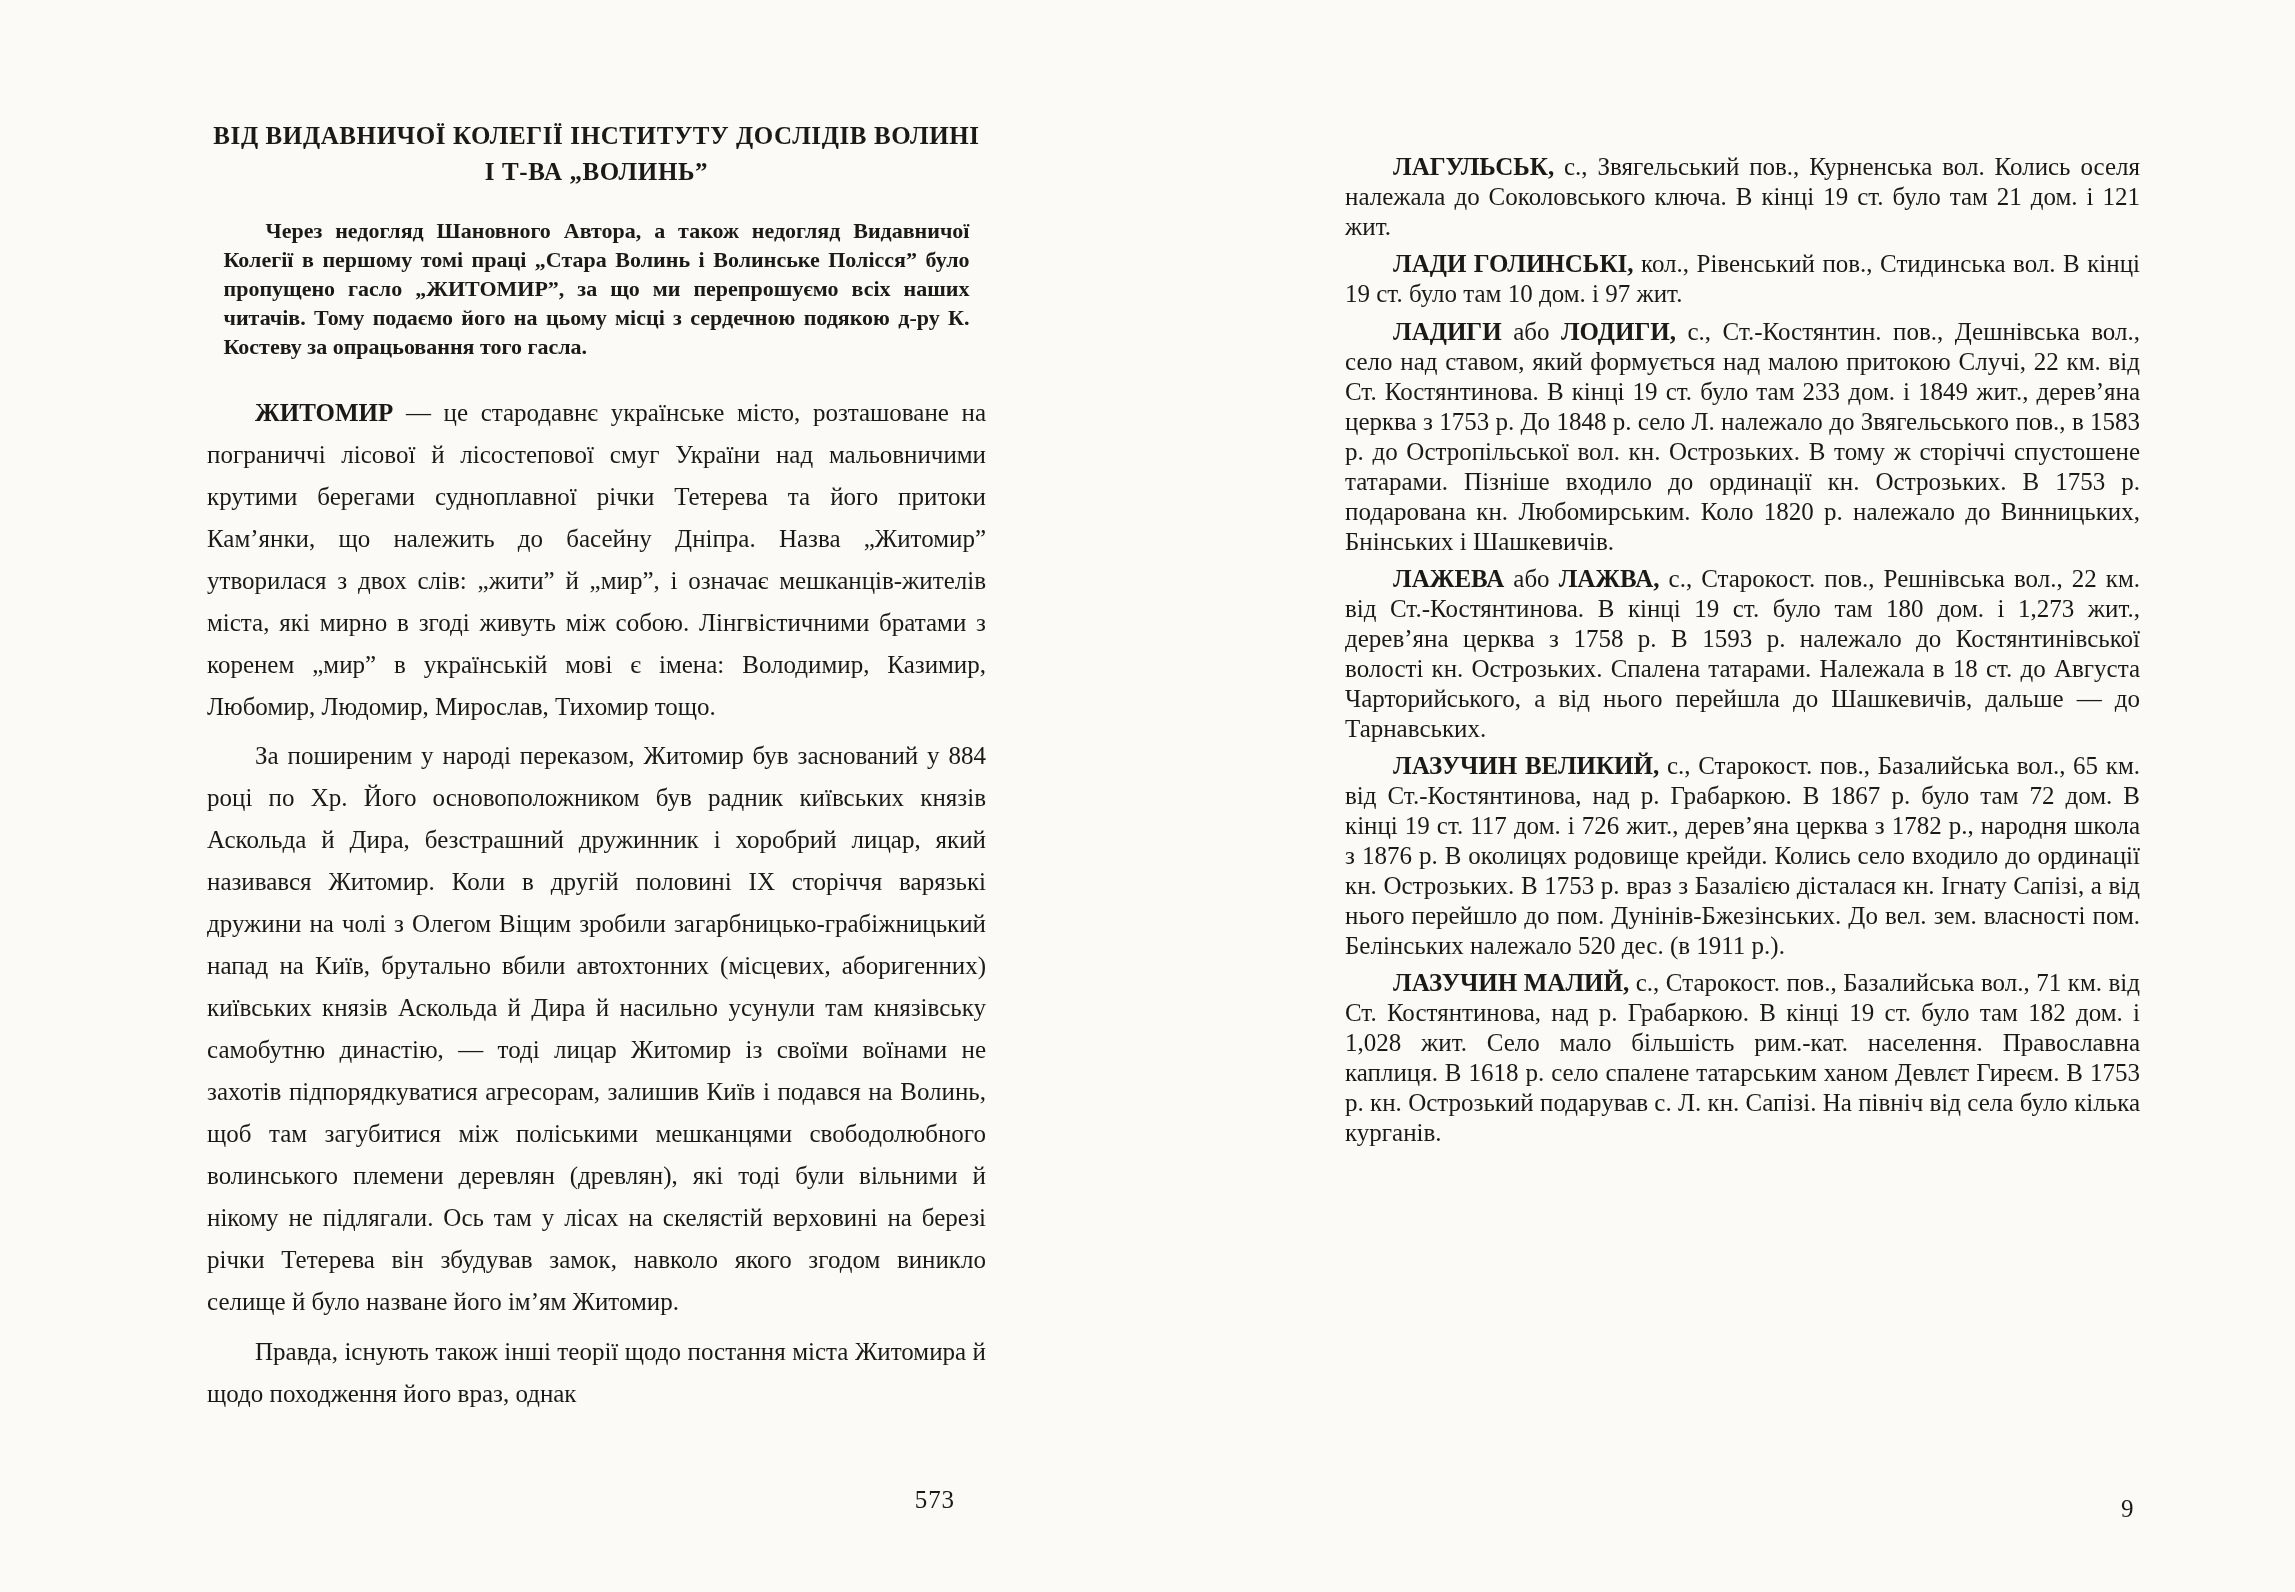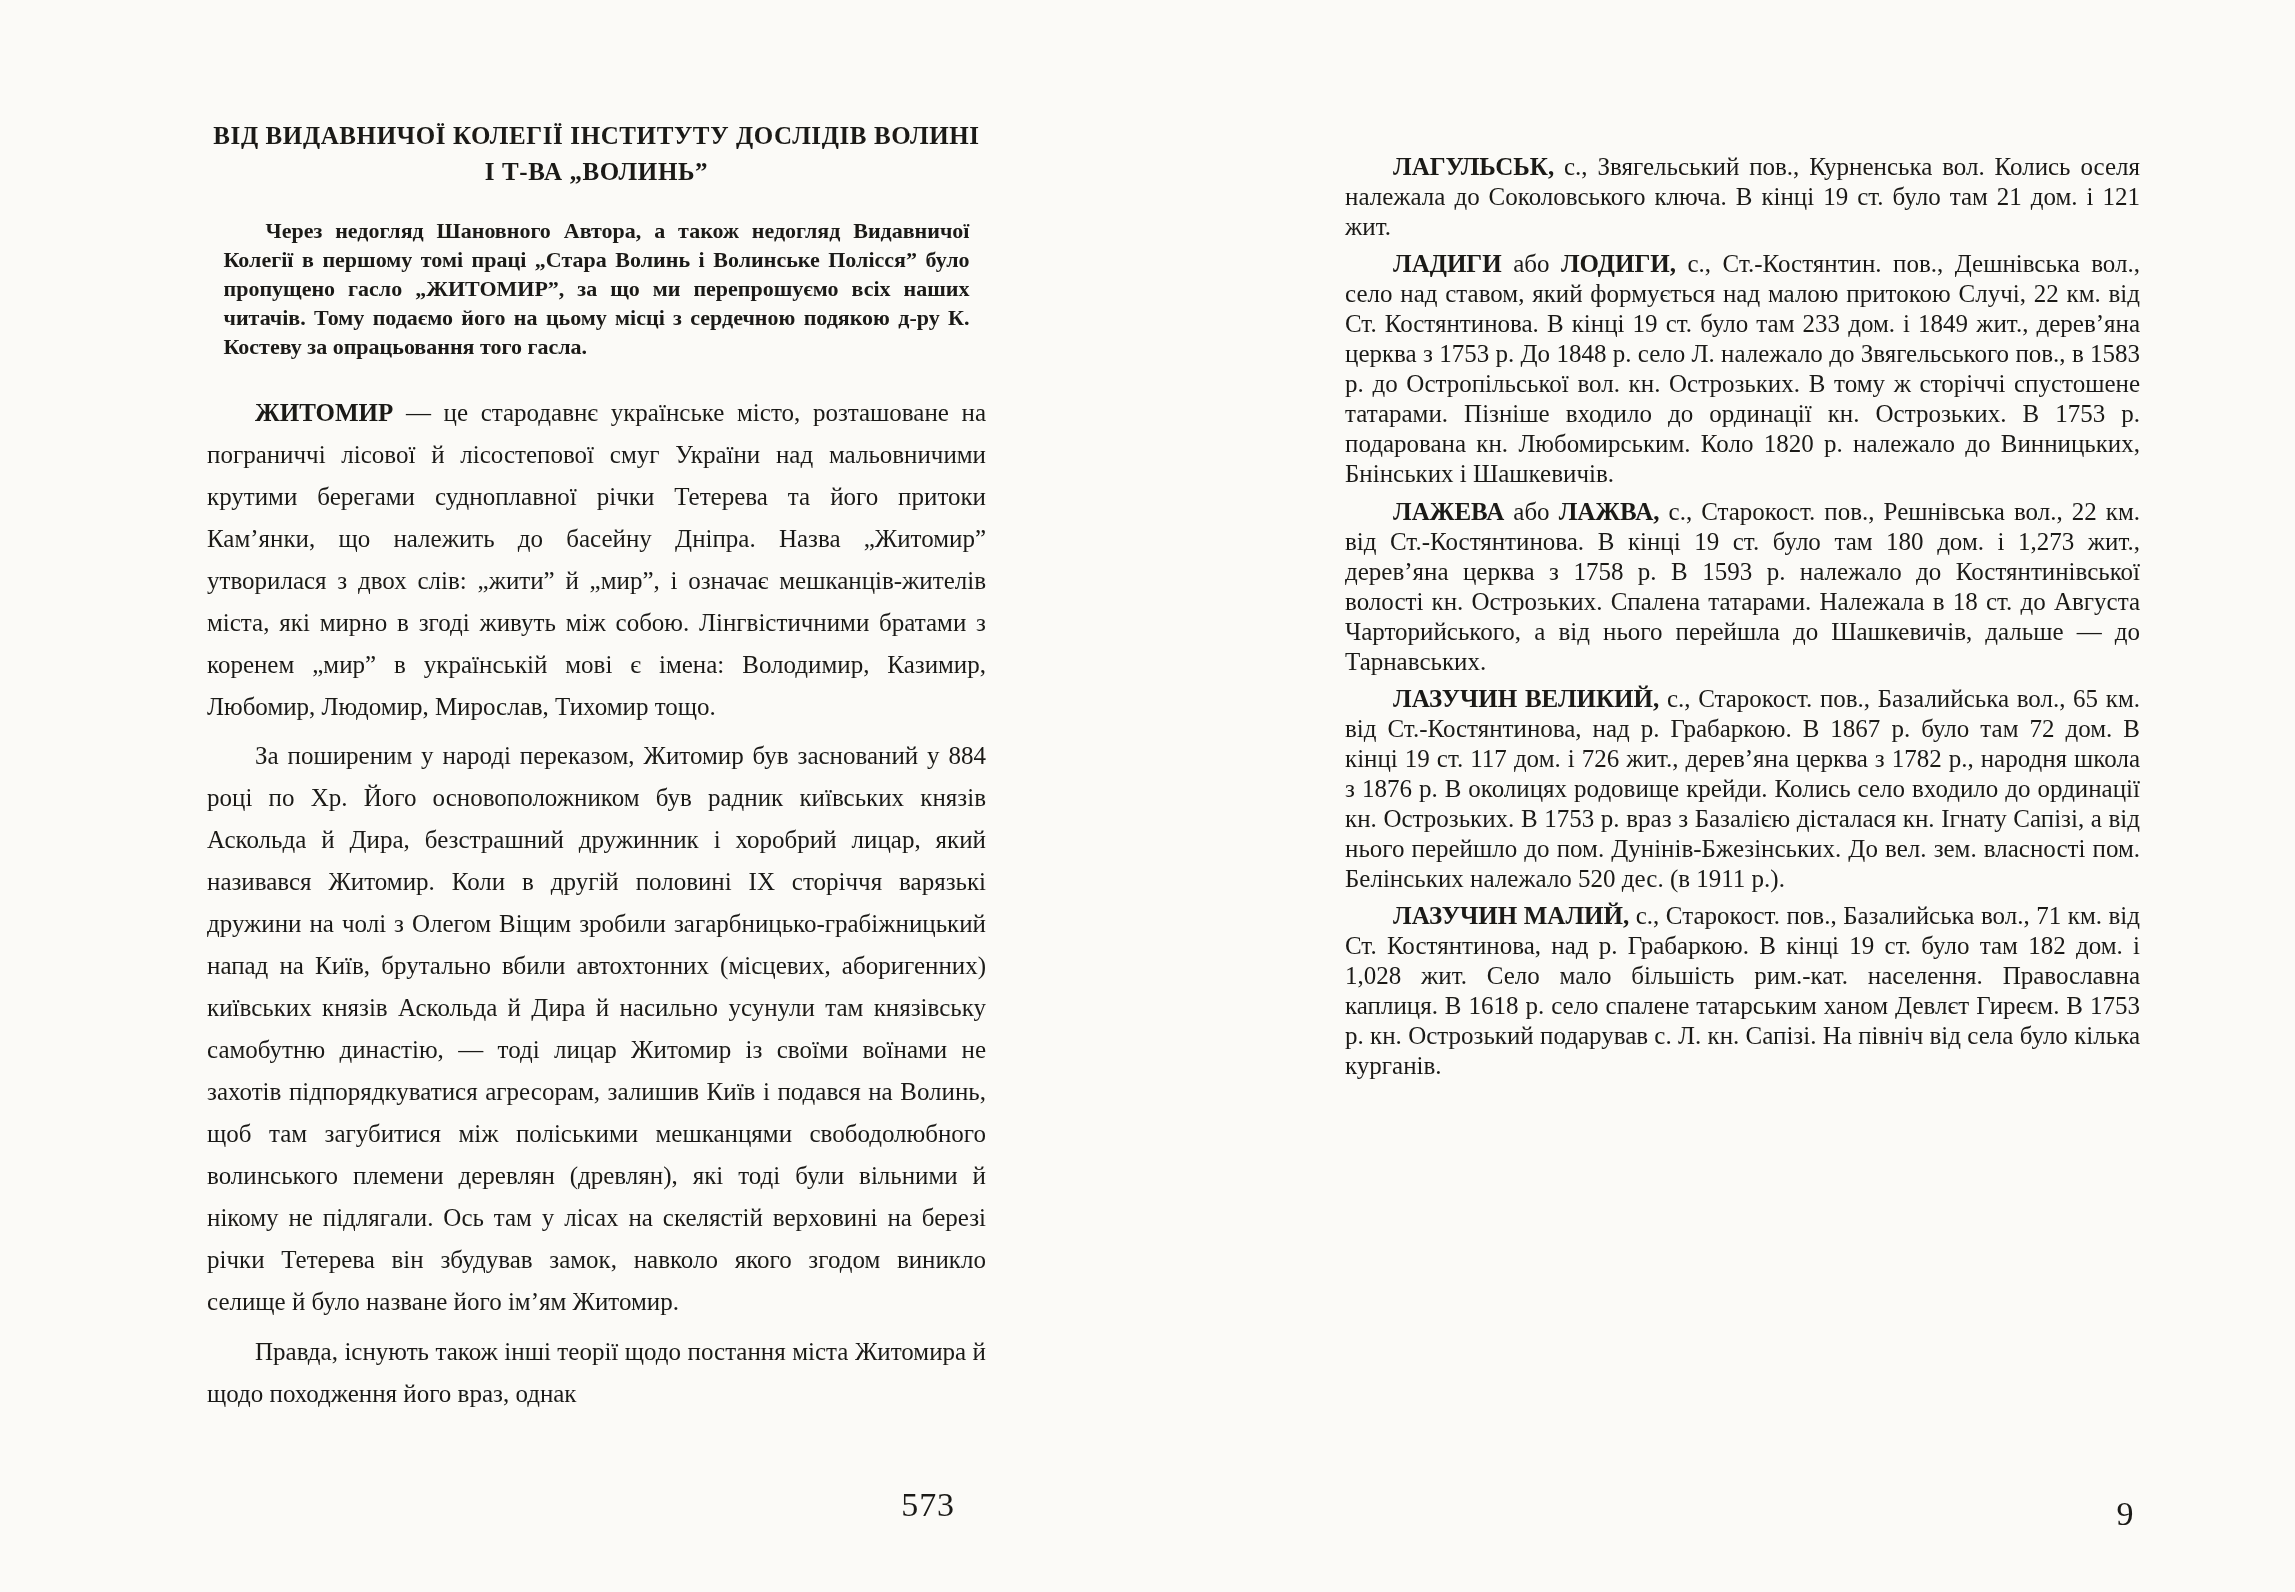--- a/index.html
+++ b/index.html
@@ -42,21 +42,21 @@
     line-height: 42px;
     text-align: justify;
   }
   .page-right .bodytext { margin-top: 0; line-height: 30px; }
   .para { text-indent: 48px; margin-bottom: 7.3px; }
   .para:last-child { margin-bottom: 0; }
   .bold { font-weight: bold; }
 
   .pagenum {
     position: absolute;
-    font-size: 34px;
+    font-size: 25px;
     letter-spacing: 0.9px;
   }
   .pagenum-left  { left: 207px;  top: 1486px; width: 779px; text-align: right; padding-right: 31px; }
   .pagenum-right { left: 1345px; top: 1495px; width: 795px; text-align: right; padding-right: 5.5px; }
 </style>
 </head>
 <body>
 
 <div class="scan">
 
@@ -69,20 +69,21 @@
     <div class="bodytext">
         <p class="para"><span class="bold">ЖИТОМИР</span><span> — це стародавнє українське місто, розташоване на пограниччі лісової й лісостепової смуг України над мальовничими крутими берегами судноплавної річки Тетерева та його притоки Кам’янки, що належить до басейну Дніпра. Назва „Житомир” утворилася з двох слів: „жити” й „мир”, і означає мешканців-жителів міста, які мирно в згоді живуть між собою. Лінгвістичними братами з коренем „мир” в українській мові є імена: Володимир, Казимир, Любомир, Людомир, Мирослав, Тихомир тощо.</span></p>
         <p class="para"><span>За поширеним у народі переказом, Житомир був заснований у 884 році по Хр. Його основоположником був радник київських князів Аскольда й Дира, безстрашний дружинник і хоробрий лицар, який називався Житомир. Коли в другій половині IX сторіччя варязькі дружини на чолі з Олегом Віщим зробили загарбницько-грабіжницький напад на Київ, брутально вбили автохтонних (місцевих, аборигенних) київських князів Аскольда й Дира й насильно усунули там князівську самобутню династію, — тоді лицар Житомир із своїми воїнами не захотів підпорядкуватися агресорам, залишив Київ і подався на Волинь, щоб там загубитися між поліськими мешканцями свободолюбного волинського племени деревлян (древлян), які тоді були вільними й нікому не підлягали. Ось там у лісах на скелястій верховині на березі річки Тетерева він збудував замок, навколо якого згодом виникло селище й було назване його ім’ям Житомир.</span></p>
         <p class="para"><span>Правда, існують також інші теорії щодо постання міста Житомира й щодо походження його враз, однак</span></p>
       </div>
   </div>
 
   <div class="page page-right">
     <div class="bodytext">
         <p class="para"><span class="bold">ЛАГУЛЬСЬК,</span><span> с., Звягельський пов., Курненська вол. Колись оселя належала до Соколовського ключа. В кінці 19 ст. було там 21 дом. і 121 жит.</span></p>
+        <p class="para"><span class="bold">ЛАДИ ГОЛИНСЬКІ,</span><span> кол., Рівенський пов., Стидинська вол. В кінці 19 ст. було там 10 дом. і 97 жит.</span></p>
         <p class="para"><span class="bold">ЛАДИГИ</span><span> або </span><span class="bold">ЛОДИГИ,</span><span> с., Ст.-Костянтин. пов., Дешнівська вол., село над ставом, який формується над малою притокою Случі, 22 км. від Ст. Костянтинова. В кінці 19 ст. було там 233 дом. і 1849 жит., дерев’яна церква з 1753 р. До 1848 р. село Л. належало до Звягельського пов., в 1583 р. до Остропільської вол. кн. Острозьких. В тому ж сторіччі спустошене татарами. Пізніше входило до ординації кн. Острозьких. В 1753 р. подарована кн. Любомирським. Коло 1820 р. належало до Винницьких, Бнінських і Шашкевичів.</span></p>
         <p class="para"><span class="bold">ЛАЖЕВА</span><span> або </span><span class="bold">ЛАЖВА,</span><span> с., Старокост. пов., Решнівська вол., 22 км. від Ст.-Костянтинова. В кінці 19 ст. було там 180 дом. і 1,273 жит., дерев’яна церква з 1758 р. В 1593 р. належало до Костянтинівської волості кн. Острозьких. Спалена татарами. Належала в 18 ст. до Августа Чарторийського, а від нього перейшла до Шашкевичів, дальше — до Тарнавських.</span></p>
         <p class="para"><span class="bold">ЛАЗУЧИН ВЕЛИКИЙ,</span><span> с., Старокост. пов., Базалийська вол., 65 км. від Ст.-Костянтинова, над р. Грабаркою. В 1867 р. було там 72 дом. В кінці 19 ст. 117 дом. і 726 жит., дерев’яна церква з 1782 р., народня школа з 1876 р. В околицях родовище крейди. Колись село входило до ординації кн. Острозьких. В 1753 р. враз з Базалією дісталася кн. Ігнату Сапізі, а від нього перейшло до пом. Дунінів-Бжезінських. До вел. зем. власності пом. Белінських належало 520 дес. (в 1911 р.).</span></p>
         <p class="para"><span class="bold">ЛАЗУЧИН МАЛИЙ,</span><span> с., Старокост. пов., Базалийська вол., 71 км. від Ст. Костянтинова, над р. Грабаркою. В кінці 19 ст. було там 182 дом. і 1,028 жит. Село мало більшість рим.-кат. населення. Православна каплиця. В 1618 р. село спалене татарським ханом Девлєт Гиреєм. В 1753 р. кн. Острозький подарував с. Л. кн. Сапізі. На північ від села було кілька курганів.</span></p>
       </div>
   </div>
 
   <div class="pagenum pagenum-left">573</div>
   <div class="pagenum pagenum-right">9</div>
 

